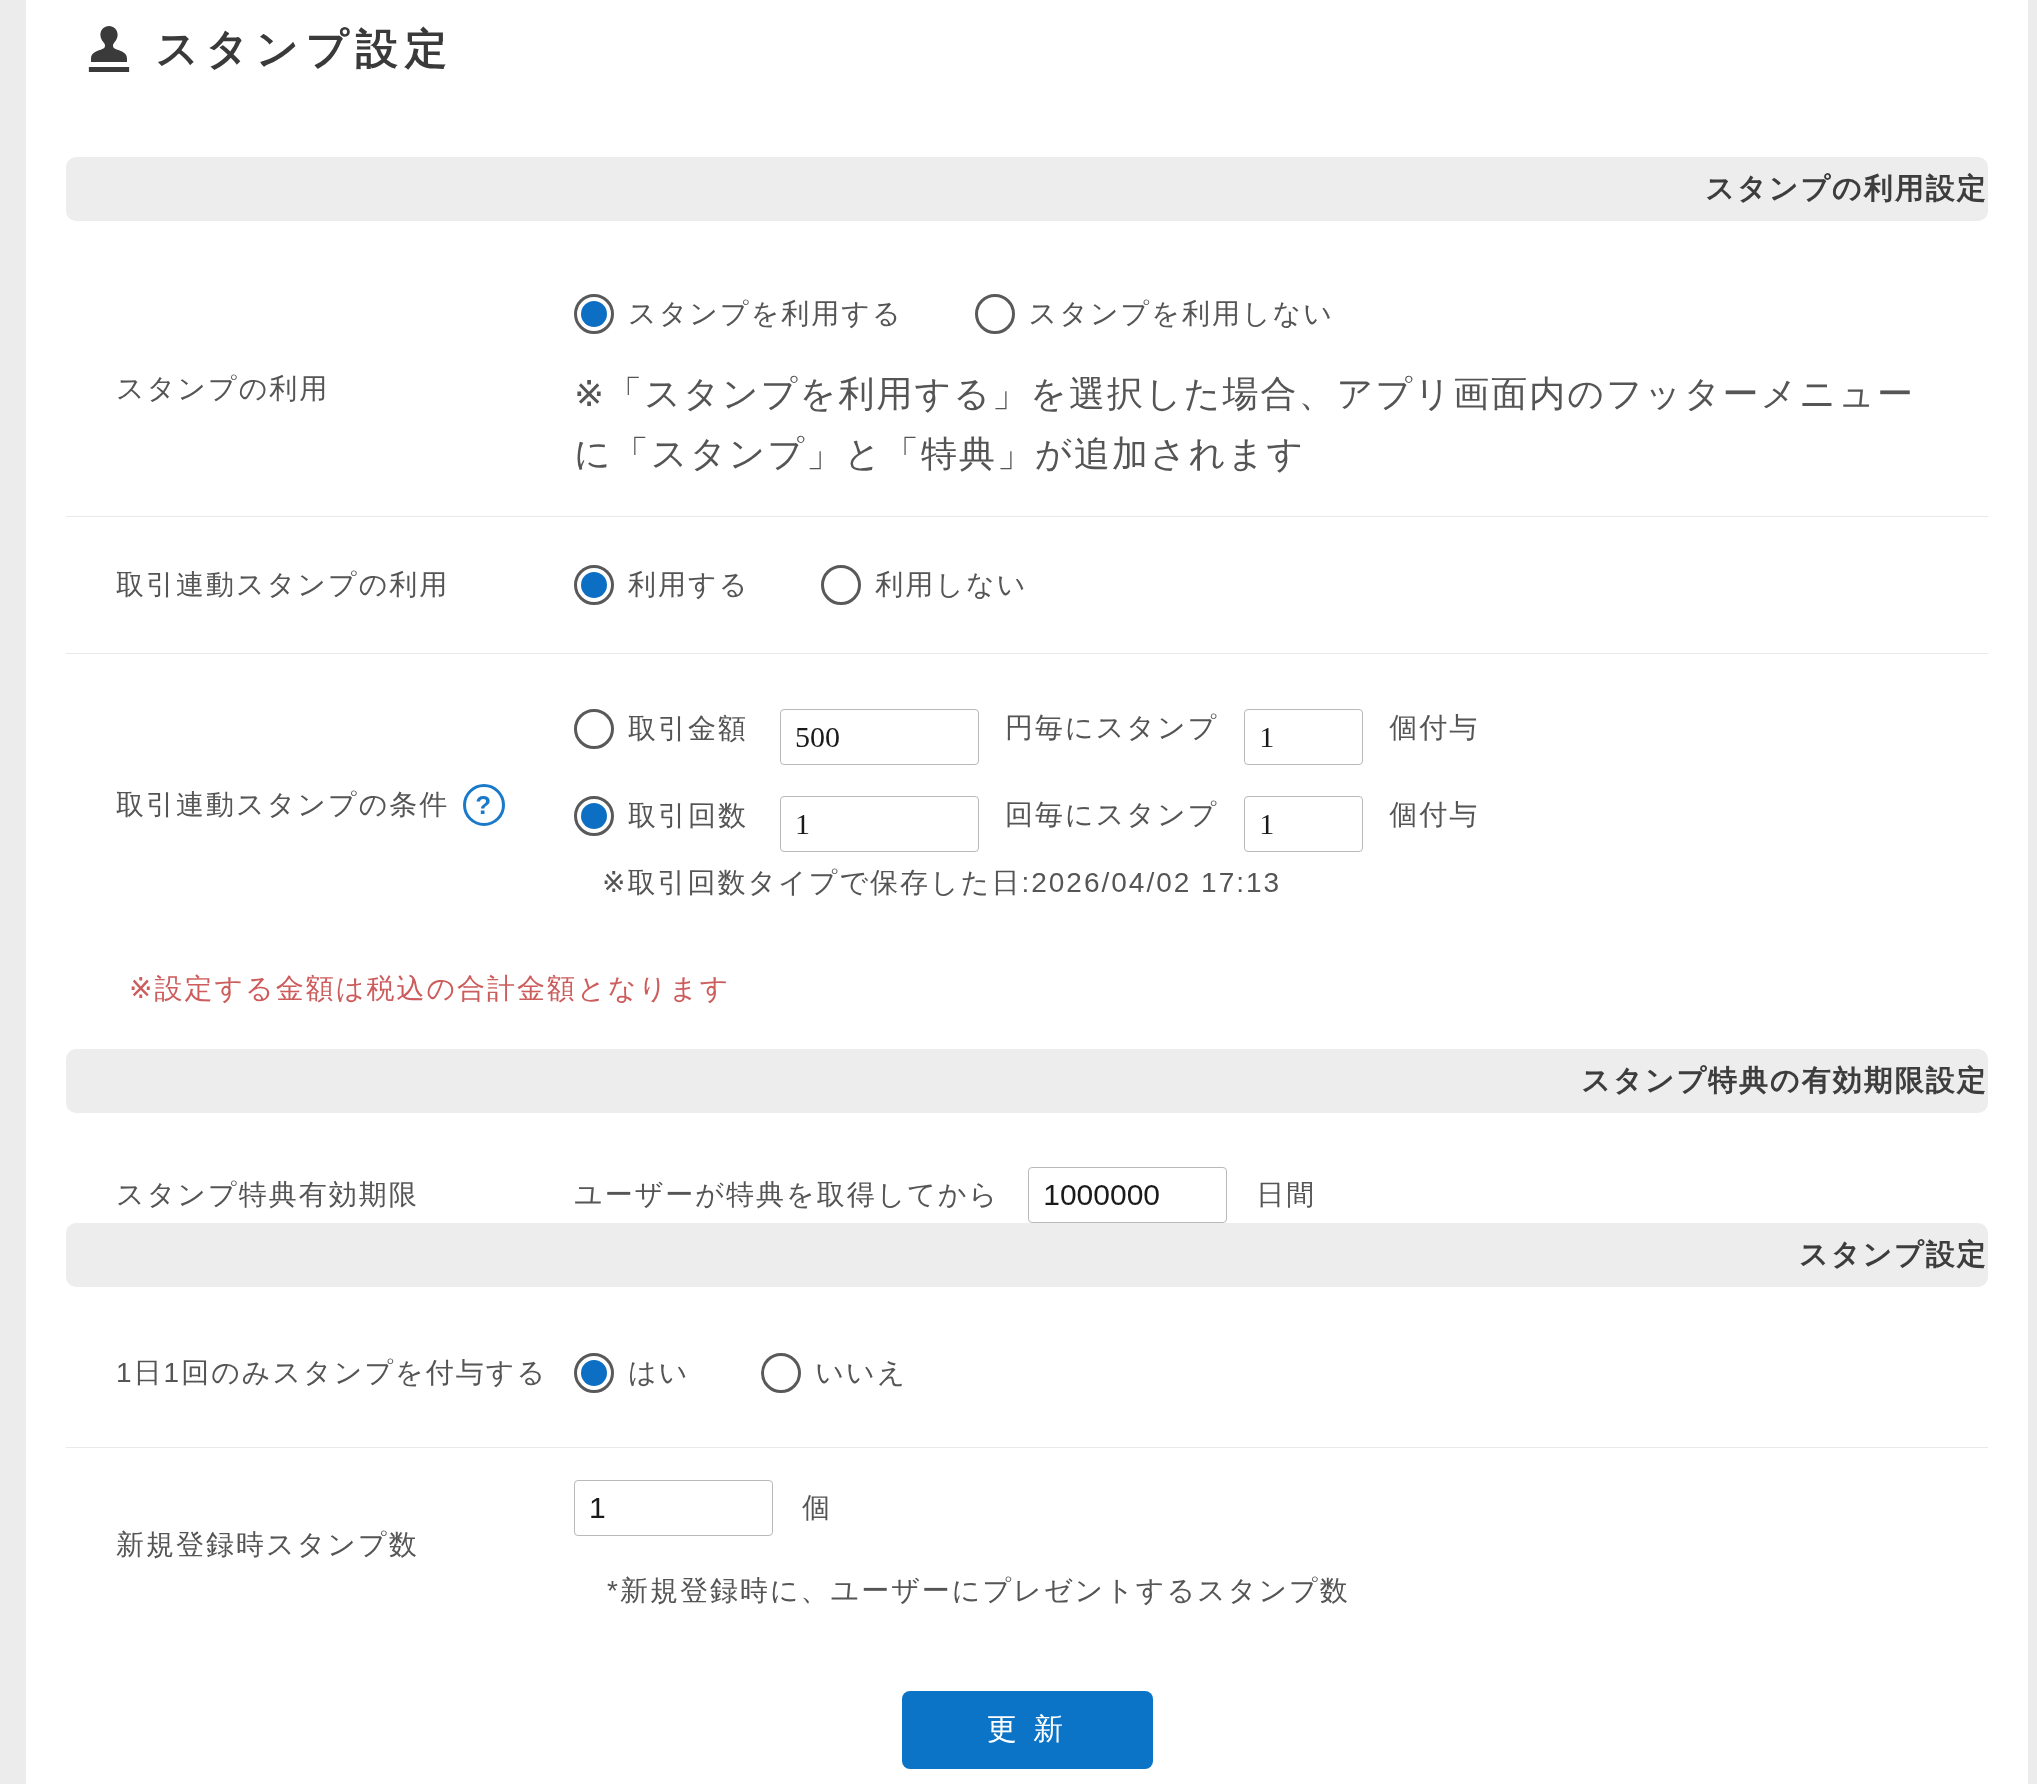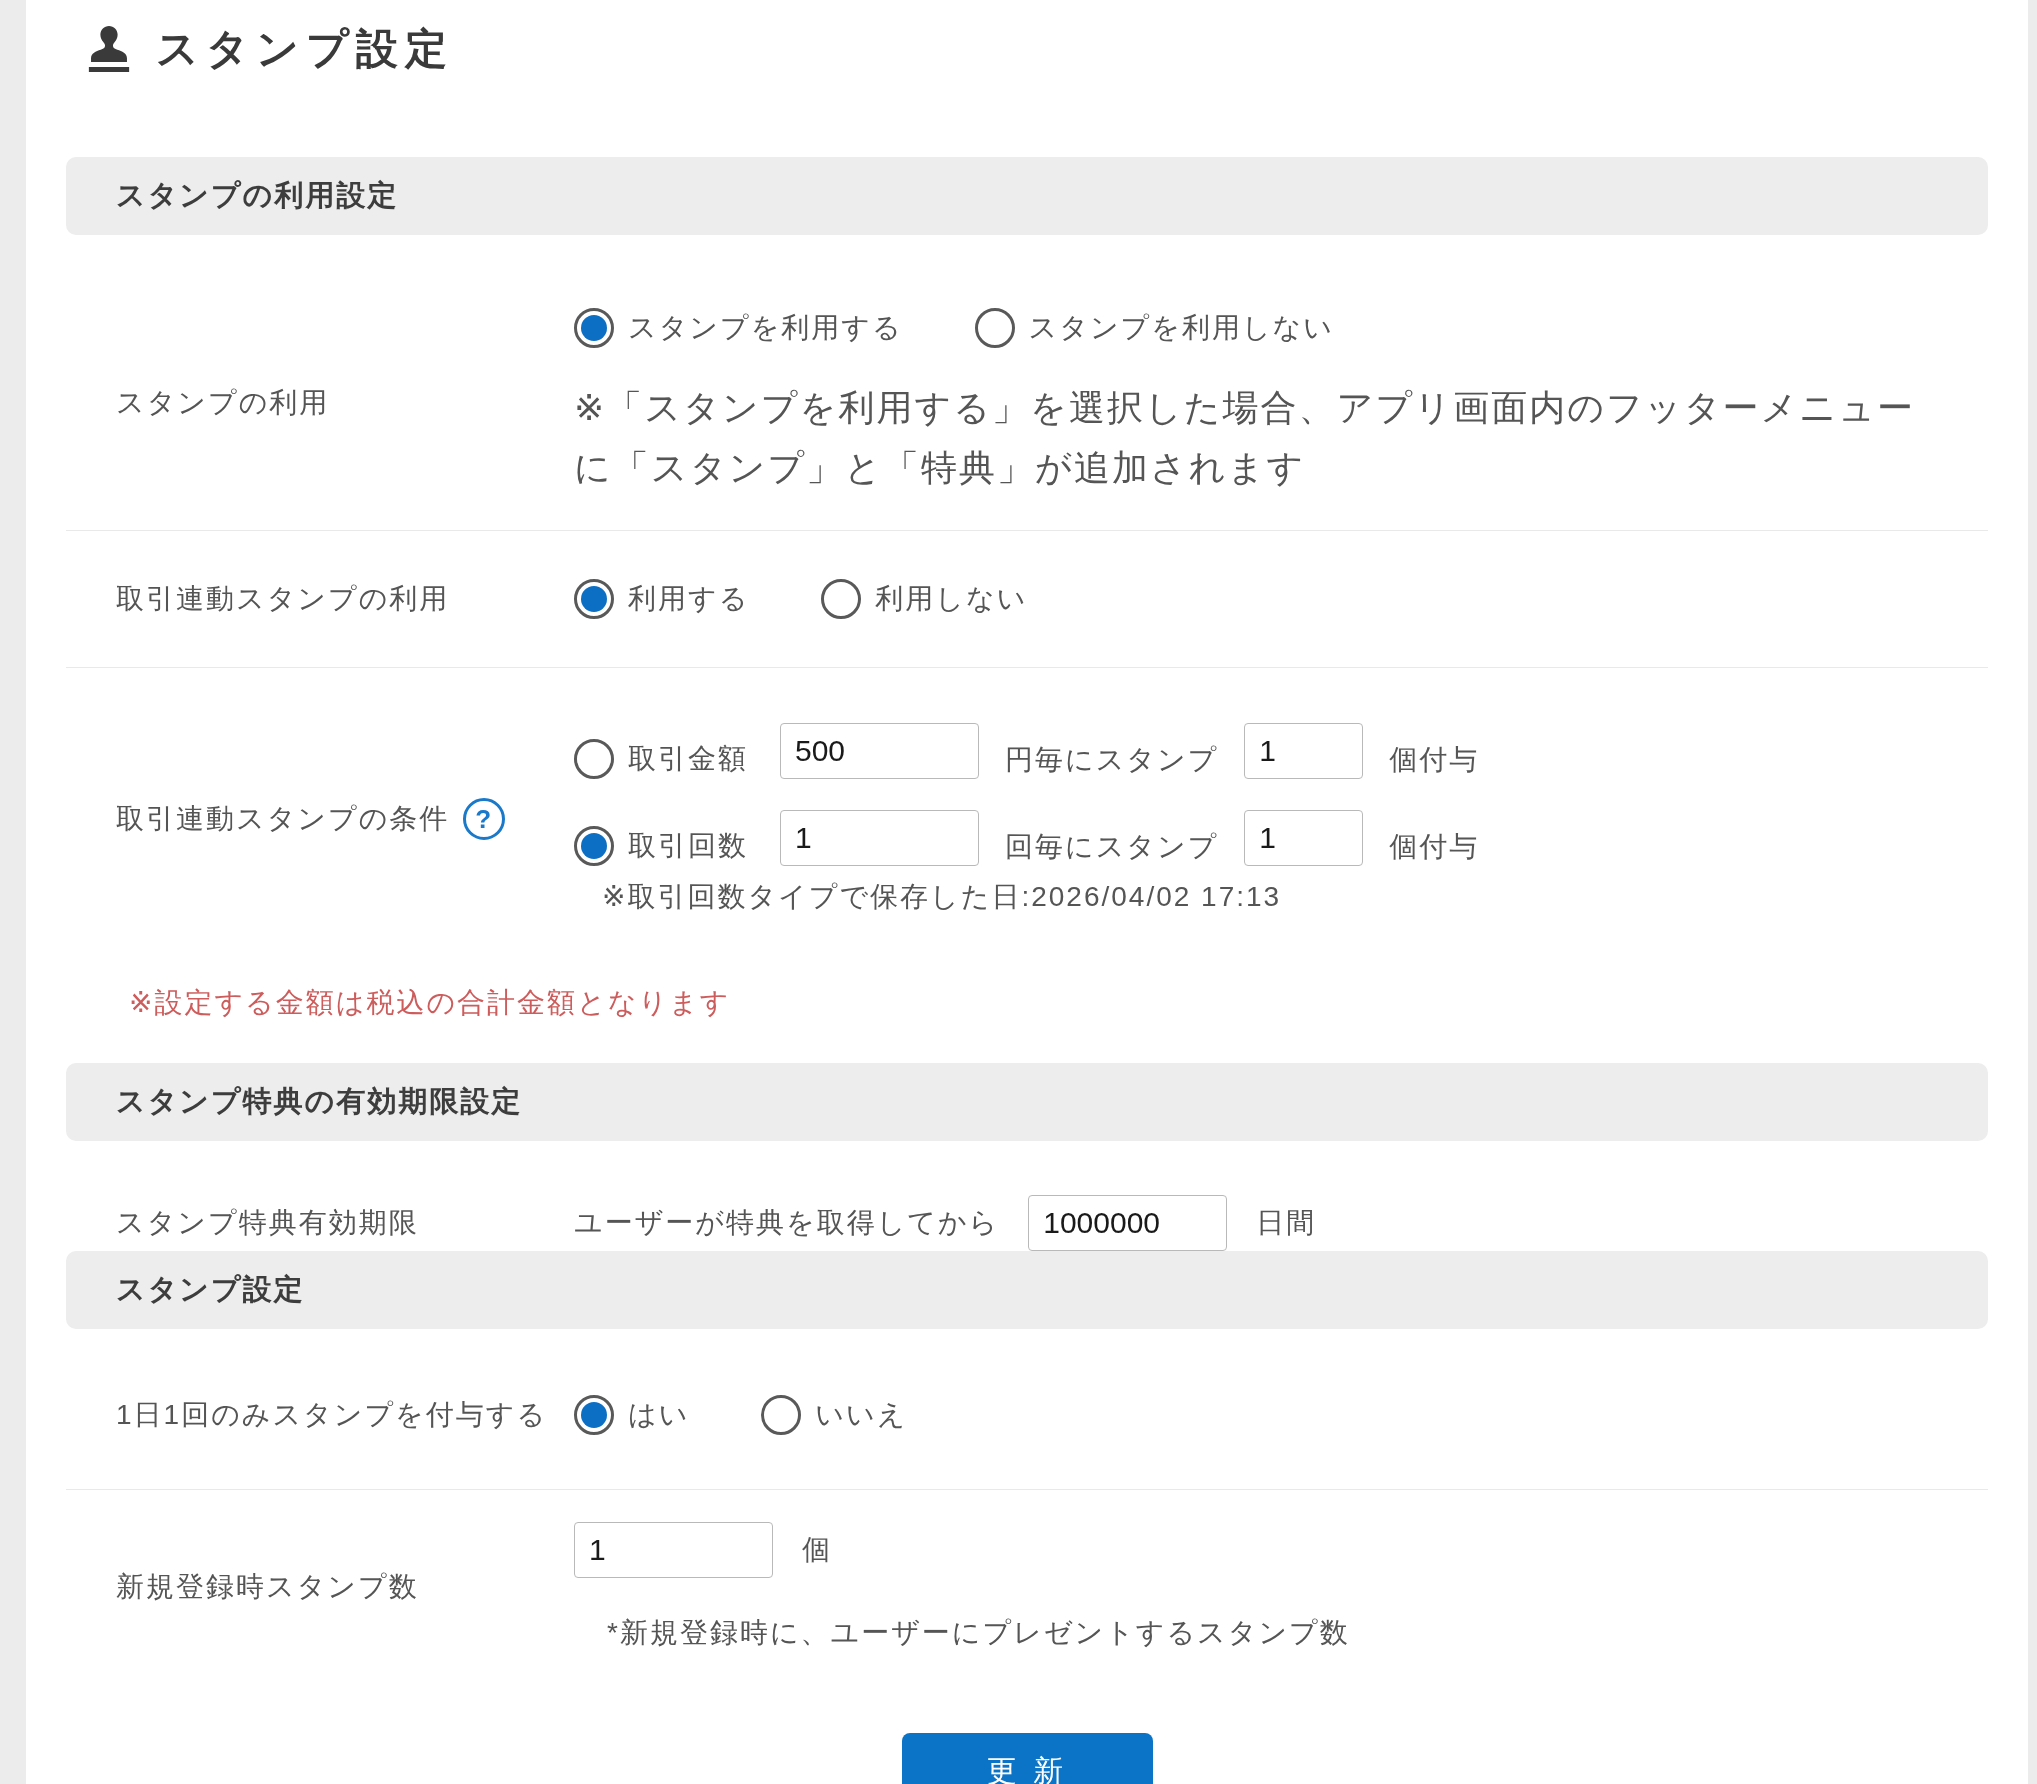--- a/index.html
+++ b/index.html
@@ -20,26 +20,27 @@
   .page-title {
     display:flex; align-items:center; gap:24px;
     padding-top:26px; margin-left:20px;
     font-size:42px; font-weight:bold; letter-spacing:7px;
     color:#3a3a3a; line-height:1;
   }
   .stamp-icon svg { width:46px; height:46px; display:block; }
   
   .section-bar {
     box-sizing:border-box;
-    height:78px; border-radius:10px;
+    height:64px; border-radius:10px;
     background:#ededed;
     display:flex; align-items:center;
     padding-left:50px;
     font-size:29px; font-weight:bold; letter-spacing:2px;
     color:#3d3d3d;
+    justify-content:flex-end;
   }
   .bar-first { margin-top:85px; }
   
   .row {
     display:flex;
     padding-left:50px; padding-right:24px;
     box-sizing:border-box;
   }
   .row.bordered { border-bottom:1px solid #e9e9e9; }
   .row-label {
@@ -81,21 +82,21 @@
   .bar-after-note { margin-top:41px; }
   
   .ipt {
     box-sizing:border-box; height:56px;
     border:1px solid #b9b9b9; border-radius:4px;
     font-size:30px; padding:0 14px; color:#1a1a1a;
     font-family:inherit; background:#fff;
   }
   .w200 { width:199px; }
   .w120 { width:119px; }
-  .cond-line { display:flex; align-items:flex-end; gap:26px; font-size:28px; letter-spacing:2px; }
+  .cond-line { display:flex; align-items:flex-start; gap:26px; font-size:28px; letter-spacing:2px;font-family:Liberation Serif, serif; }
   .cond-line + .cond-line { margin-top:31px; }
   .cond-line .radio-opt { margin-right:6px; }
   .inline-line { display:flex; align-items:center; gap:29px; font-size:28px; letter-spacing:2px; }
   
   .help {
     box-sizing:border-box; flex:none;
     width:42px; height:42px; margin-left:14px;
     border:3px solid #1b79ca; border-radius:50%;
     color:#1b79ca; font-size:26px; font-weight:bold;
     display:flex; align-items:center; justify-content:center;

